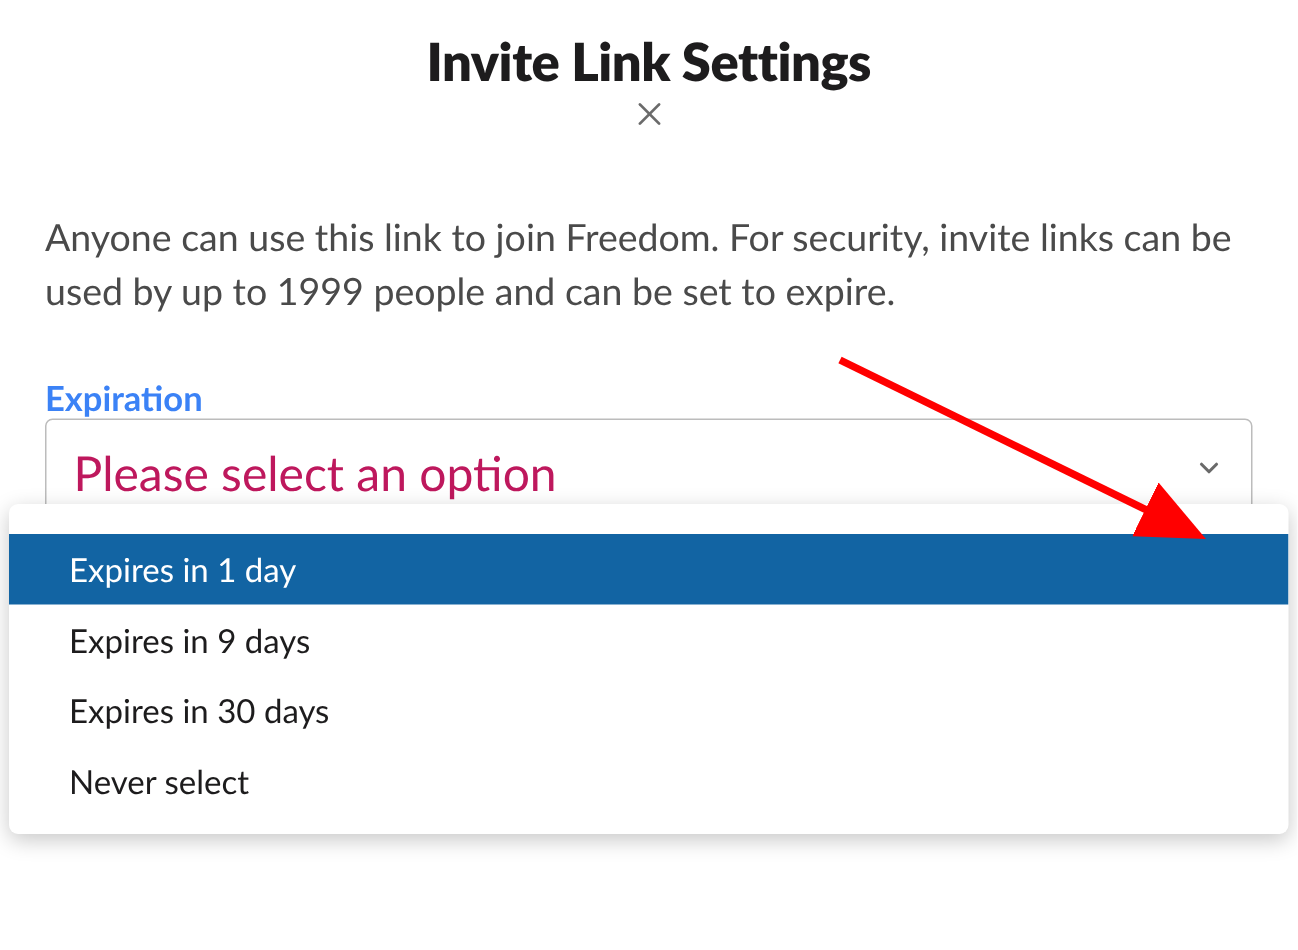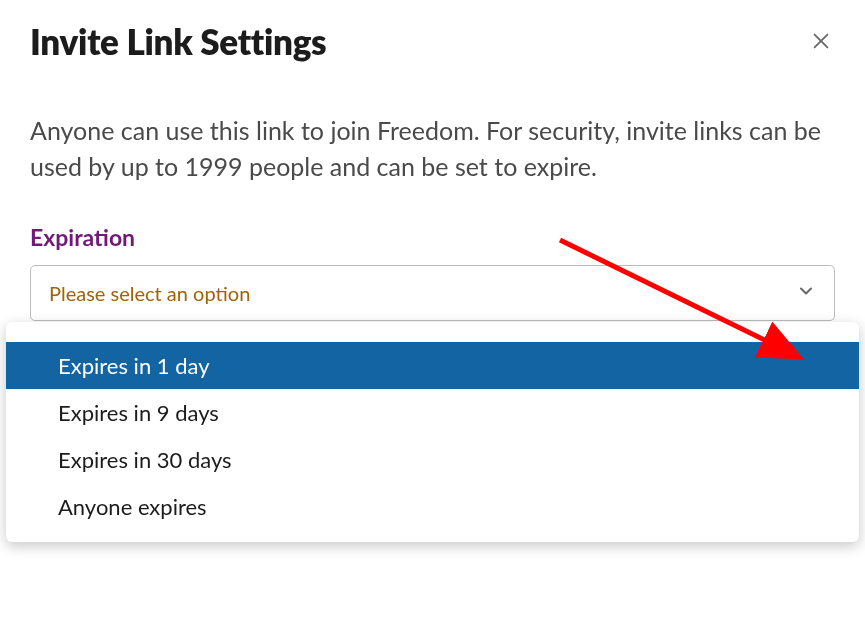--- a/index.html
+++ b/index.html
@@ -14,20 +14,21 @@
       height: 633px;
       position: relative;
       padding: 20px 30px;
       color: #1d1c1d;
     }
     .header {
       display: flex;
       justify-content: space-between;
       align-items: center;
       margin-bottom: 50px;
+      flex-direction: column;
     }
     .title {
       font-size: 35px;
       font-weight: 800;
       color: #1d1c1d;
       letter-spacing: -0.3px;
     }
     .close-icon {
       cursor: pointer;
       color: #6a6a6a;
@@ -43,40 +44,39 @@
     }
     .description {
       font-size: 25px;
       line-height: 1.45;
       color: #4a4a4a;
       margin-bottom: 38px;
     }
     .label {
       font-size: 23px;
       font-weight: 700;
-      color: #701a75;
-      margin-bottom: 14px;
+      color: #3b82f6;
     }
     .select-wrapper {
       position: relative;
     }
     .select-box {
       width: 100%;
       border: 1px solid #bcbcbc;
       border-radius: 5px;
       padding: 15px 18px;
       display: flex;
       justify-content: space-between;
       align-items: center;
       cursor: pointer;
       background: #ffffff;
     }
     .select-placeholder {
-      font-size: 20px;
-      color: #a16207;
+      font-size: 32px;
+      color: #be185d;
     }
     .chevron-icon {
       color: #6a6a6a;
     }
     .chevron-icon svg {
       width: 20px;
       height: 20px;
     }
     .dropdown {
       position: absolute;
@@ -85,21 +85,21 @@
       right: -24px;
       background: #ffffff;
       border-radius: 6px;
       box-shadow: 0 4px 14px rgba(0,0,0,0.22);
       overflow: hidden;
       z-index: 10;
       padding-top: 20px;
       padding-bottom: 12px;
     }
     .dropdown-option {
-      padding: 10px 52px;
+      padding: 10px 40px;
       font-size: 22px;
       color: #1d1c1d;
       cursor: pointer;
     }
     .dropdown-option.highlighted {
       background: #1264a3;
       color: #ffffff;
     }
     .arrow-annotation {
       position: absolute;
@@ -131,21 +131,21 @@
       <svg viewBox="0 0 24 24" fill="none" stroke="currentColor" stroke-width="2.5" stroke-linecap="round" stroke-linejoin="round">
         <polyline points="6 9 12 15 18 9"></polyline>
       </svg>
     </span>
   </div>
 
   <div class="dropdown">
     <div class="dropdown-option highlighted">Expires in 1 day</div>
     <div class="dropdown-option">Expires in 9 days</div>
     <div class="dropdown-option">Expires in 30 days</div>
-    <div class="dropdown-option">Anyone expires</div>
+    <div class="dropdown-option">Never select</div>
   </div>
 </div>
 
 <svg class="arrow-annotation" style="left:540px; top:220px;" width="290" height="160">
   <defs>
     <marker id="arrowhead" markerWidth="9" markerHeight="8" refX="7" refY="4" orient="auto">
       <polygon points="0 0, 9 4, 0 8" fill="#ff0000"></polygon>
     </marker>
   </defs>
   <line x1="20" y1="20" x2="255" y2="135" stroke="#ff0000" stroke-width="5" marker-end="url(#arrowhead)"></line>

